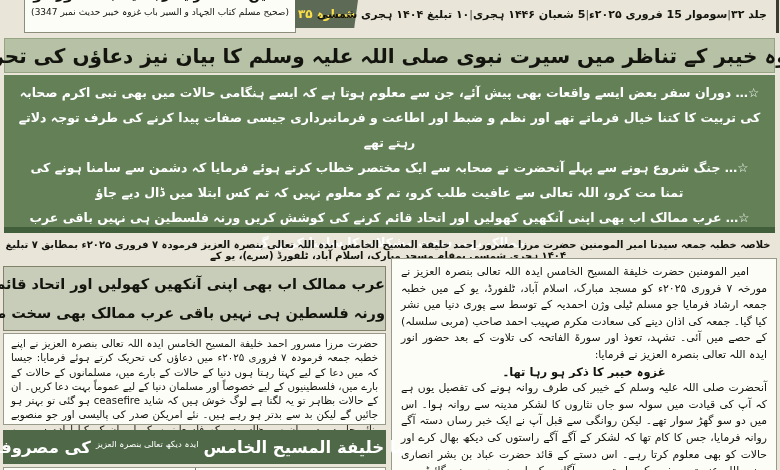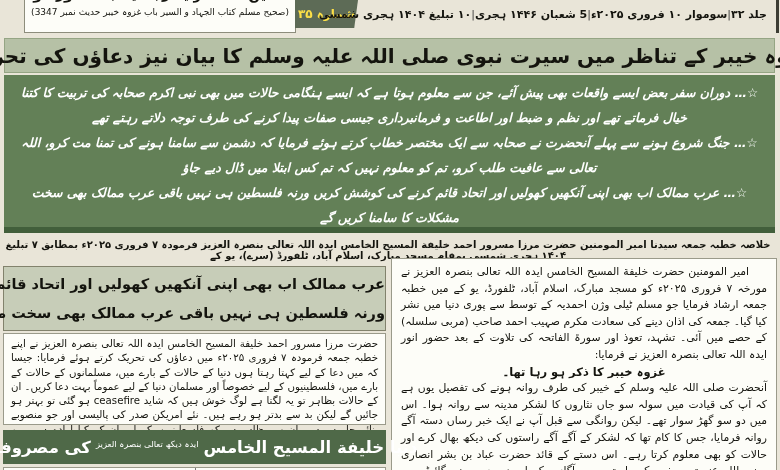--- a/index.html
+++ b/index.html
@@ -40,21 +40,20 @@
     display: flex; align-items: center; justify-content: center;
     font-size: 20px; font-weight: bold; white-space: nowrap;
   }
   
   .summary-box {
     position: absolute; left: 4px; top: 75px; width: 771px; height: 158px;
     background: #638057; border-bottom: 6px solid #425f3b;
     color: #fff; padding: 5px 14px 2px 14px;
     display: flex; flex-direction: column; justify-content: space-around;
     text-align: center;
-    font-style: italic;
   }
   .bullet { font-size: 12.5px; line-height: 25px; font-weight: bold; }
   
   .byline {
     position: absolute; left: 0; top: 239px; width: 776px;
     text-align: center; font-size: 10px; font-weight: bold;
   }
   
   .col-right {
     position: absolute; left: 391px; top: 258px; width: 386px; height: 222px;
@@ -100,21 +99,21 @@
 <div class="hadith-box">
   <div class="hadith-partial">لاعطین هذه الرایة رجلا یحب اللہ ورسولہ</div>
   <div class="hadith-ref">(صحیح مسلم کتاب الجہاد و السیر باب غزوہ خیبر حدیث نمبر 3347)</div>
 </div>
 
 <div class="issue-badge">شمارہ ۳۵</div>
 
 <div class="dateline">
   <span>جلد ۳۲</span>
   <span class="sep">|</span>
-  <span>سوموار ۱۰ فروری ۲۰۲۵ء</span>
+  <span>سوموار 15 فروری ۲۰۲۵ء</span>
   <span class="sep">|</span>
   <span>5 شعبان ۱۴۴۶ ہجری</span>
   <span class="sep">|</span>
   <span>۱۰ تبلیغ ۱۴۰۴ ہجری شمسی</span>
 </div>
 <div class="edge-mark"></div>
 
 <div class="headline-box">غزوہ خیبر کے تناظر میں سیرت نبوی صلی اللہ علیہ وسلم کا بیان نیز دعاؤں کی تحریک</div>
 
 <div class="summary-box">

